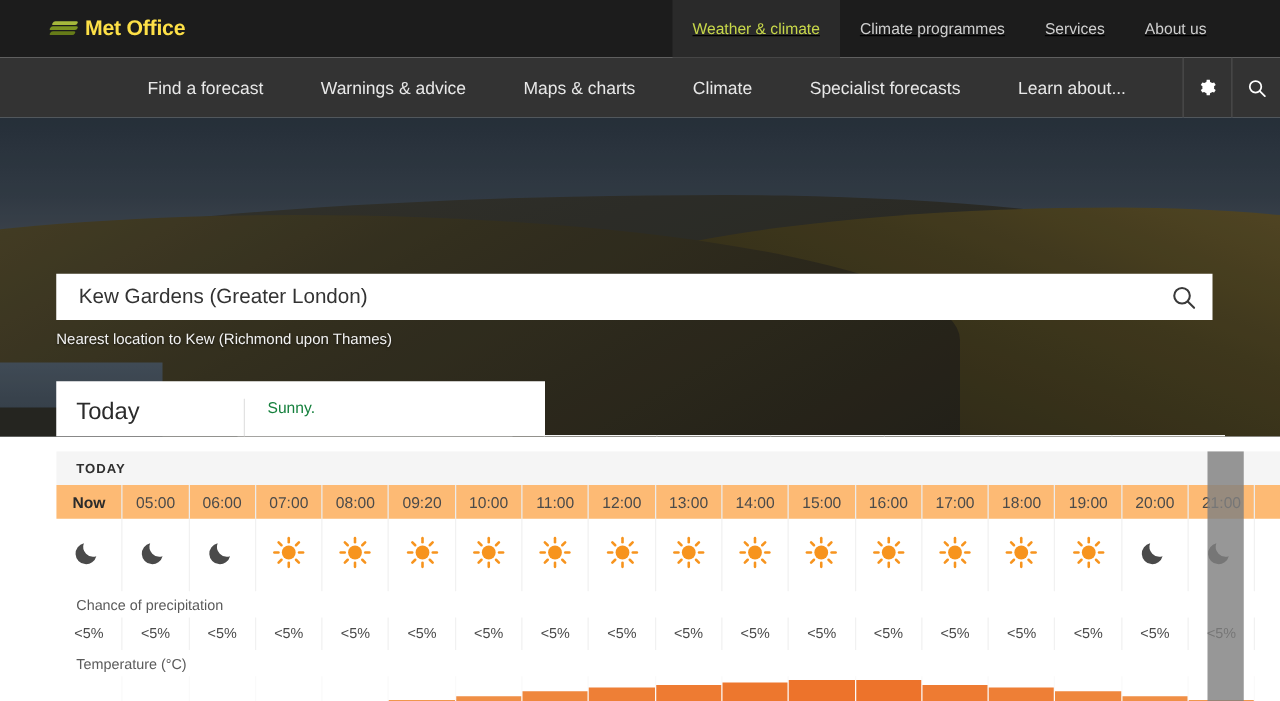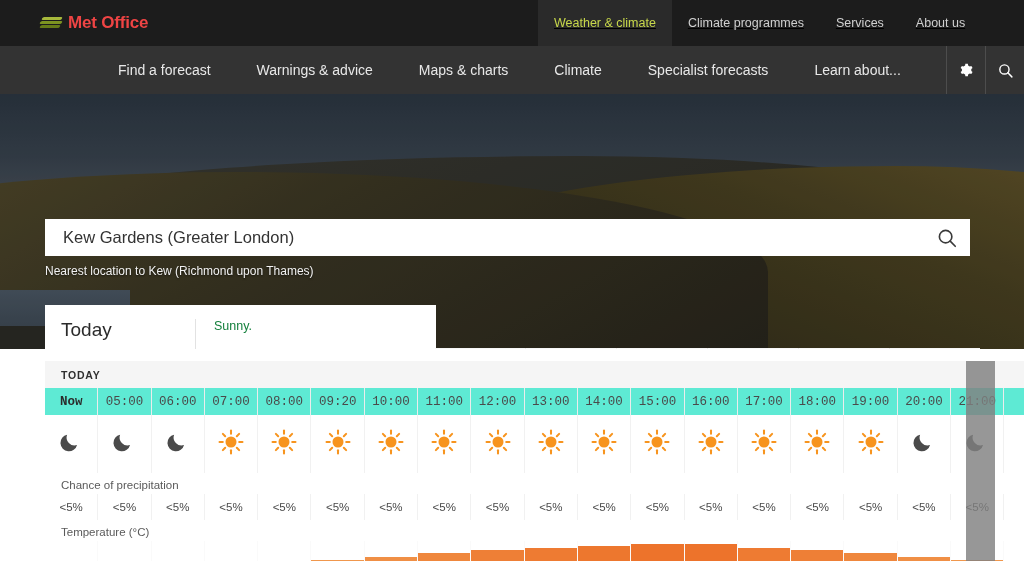--- a/index.html
+++ b/index.html
@@ -17,21 +17,21 @@
   }
   .logo{ display:flex; align-items:center; gap:6px; margin-left:40px; }
   .logo-mark{ width:22px; height:15px; position:relative; }
   .logo-mark i{
     position:absolute; left:0; height:3px; width:22px; border-radius:3px;
     background:#8ea028; transform:skewX(-28deg);
   }
   .logo-mark i:nth-child(1){ top:1px; background:#a7b93c; width:20px; left:2px;}
   .logo-mark i:nth-child(2){ top:5px; background:#7c9321; }
   .logo-mark i:nth-child(3){ top:9px; background:#667b18; width:20px;}
-  .logo-text{ color:#ef4444; font-size:17px; font-weight:bold; letter-spacing:-0.2px; }
+  .logo-text{ color:#fde047; font-size:17px; font-weight:bold; letter-spacing:-0.2px; }
 
   .topnav{ position:absolute; left:538px; top:0; height:46px; display:flex; align-items:stretch;text-decoration:underline; }
   .topnav a{
     display:flex; align-items:center; padding:0 16px;
     color:#cfcfcf; font-size:12.5px; text-decoration:none; white-space:nowrap;
   }
   .topnav a.active{ color:#c8d84a; background:#2a2a2a; }
 
   
   .mainnav{
@@ -132,21 +132,21 @@
   }
   .hourly-head{ height:27px; background:#f5f5f5; display:flex; align-items:center; }
   .hourly-head .lbl{
     font-size:10.5px; font-weight:bold; letter-spacing:.8px; color:#2f2f2f; padding-left:16px;
   }
   .hrow{ display:flex; }
   .hcell{
     width:53.3px; flex:0 0 53.3px; border-right:1px solid #ececec;
     display:flex; align-items:center; justify-content:center;
   }
-  .row-times{ height:27px; background:#5eead4;font-family:Liberation Mono, monospace; }
+  .row-times{ height:27px; background:#fdba74; }
   .row-times .hcell{ font-size:12.5px; color:#4a4a4a; }
   .row-times .hcell.now{ font-weight:bold; color:#2b2b2b; }
   .row-icons{ height:58px; }
   .row-icons .hcell{ border-right:1px solid #f1f1f1; }
   .section-label{
     font-size:11.5px; color:#5a5a5a; padding:6px 0 3px 16px;
   }
   .row-pop{ height:26px; }
   .row-pop .hcell{ font-size:11.5px; color:#4a4a4a; border-right:1px solid #f1f1f1; }
   .row-bars{ height:46px; display:flex; align-items:flex-end; }

